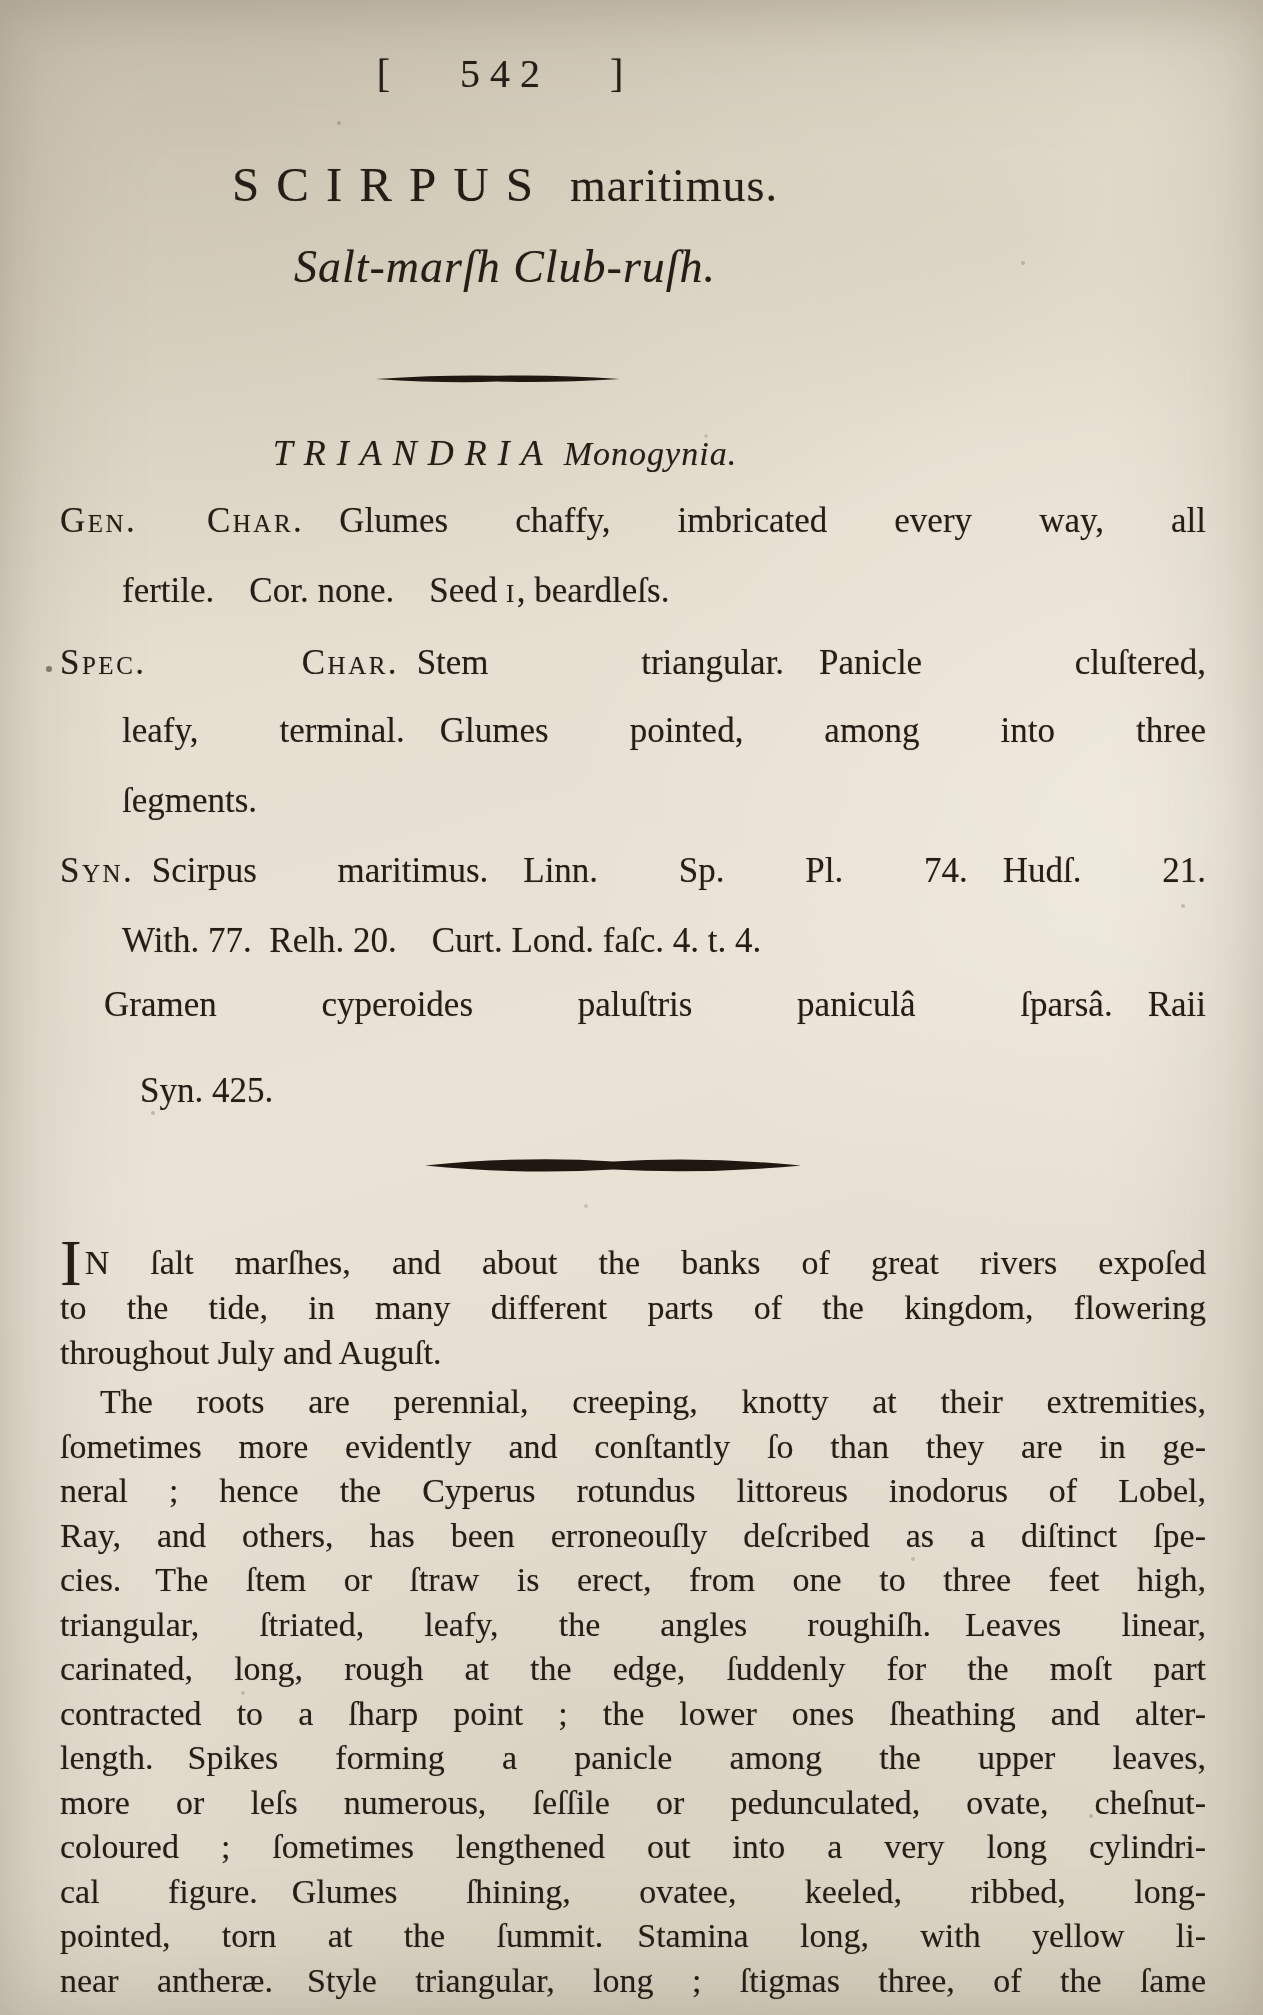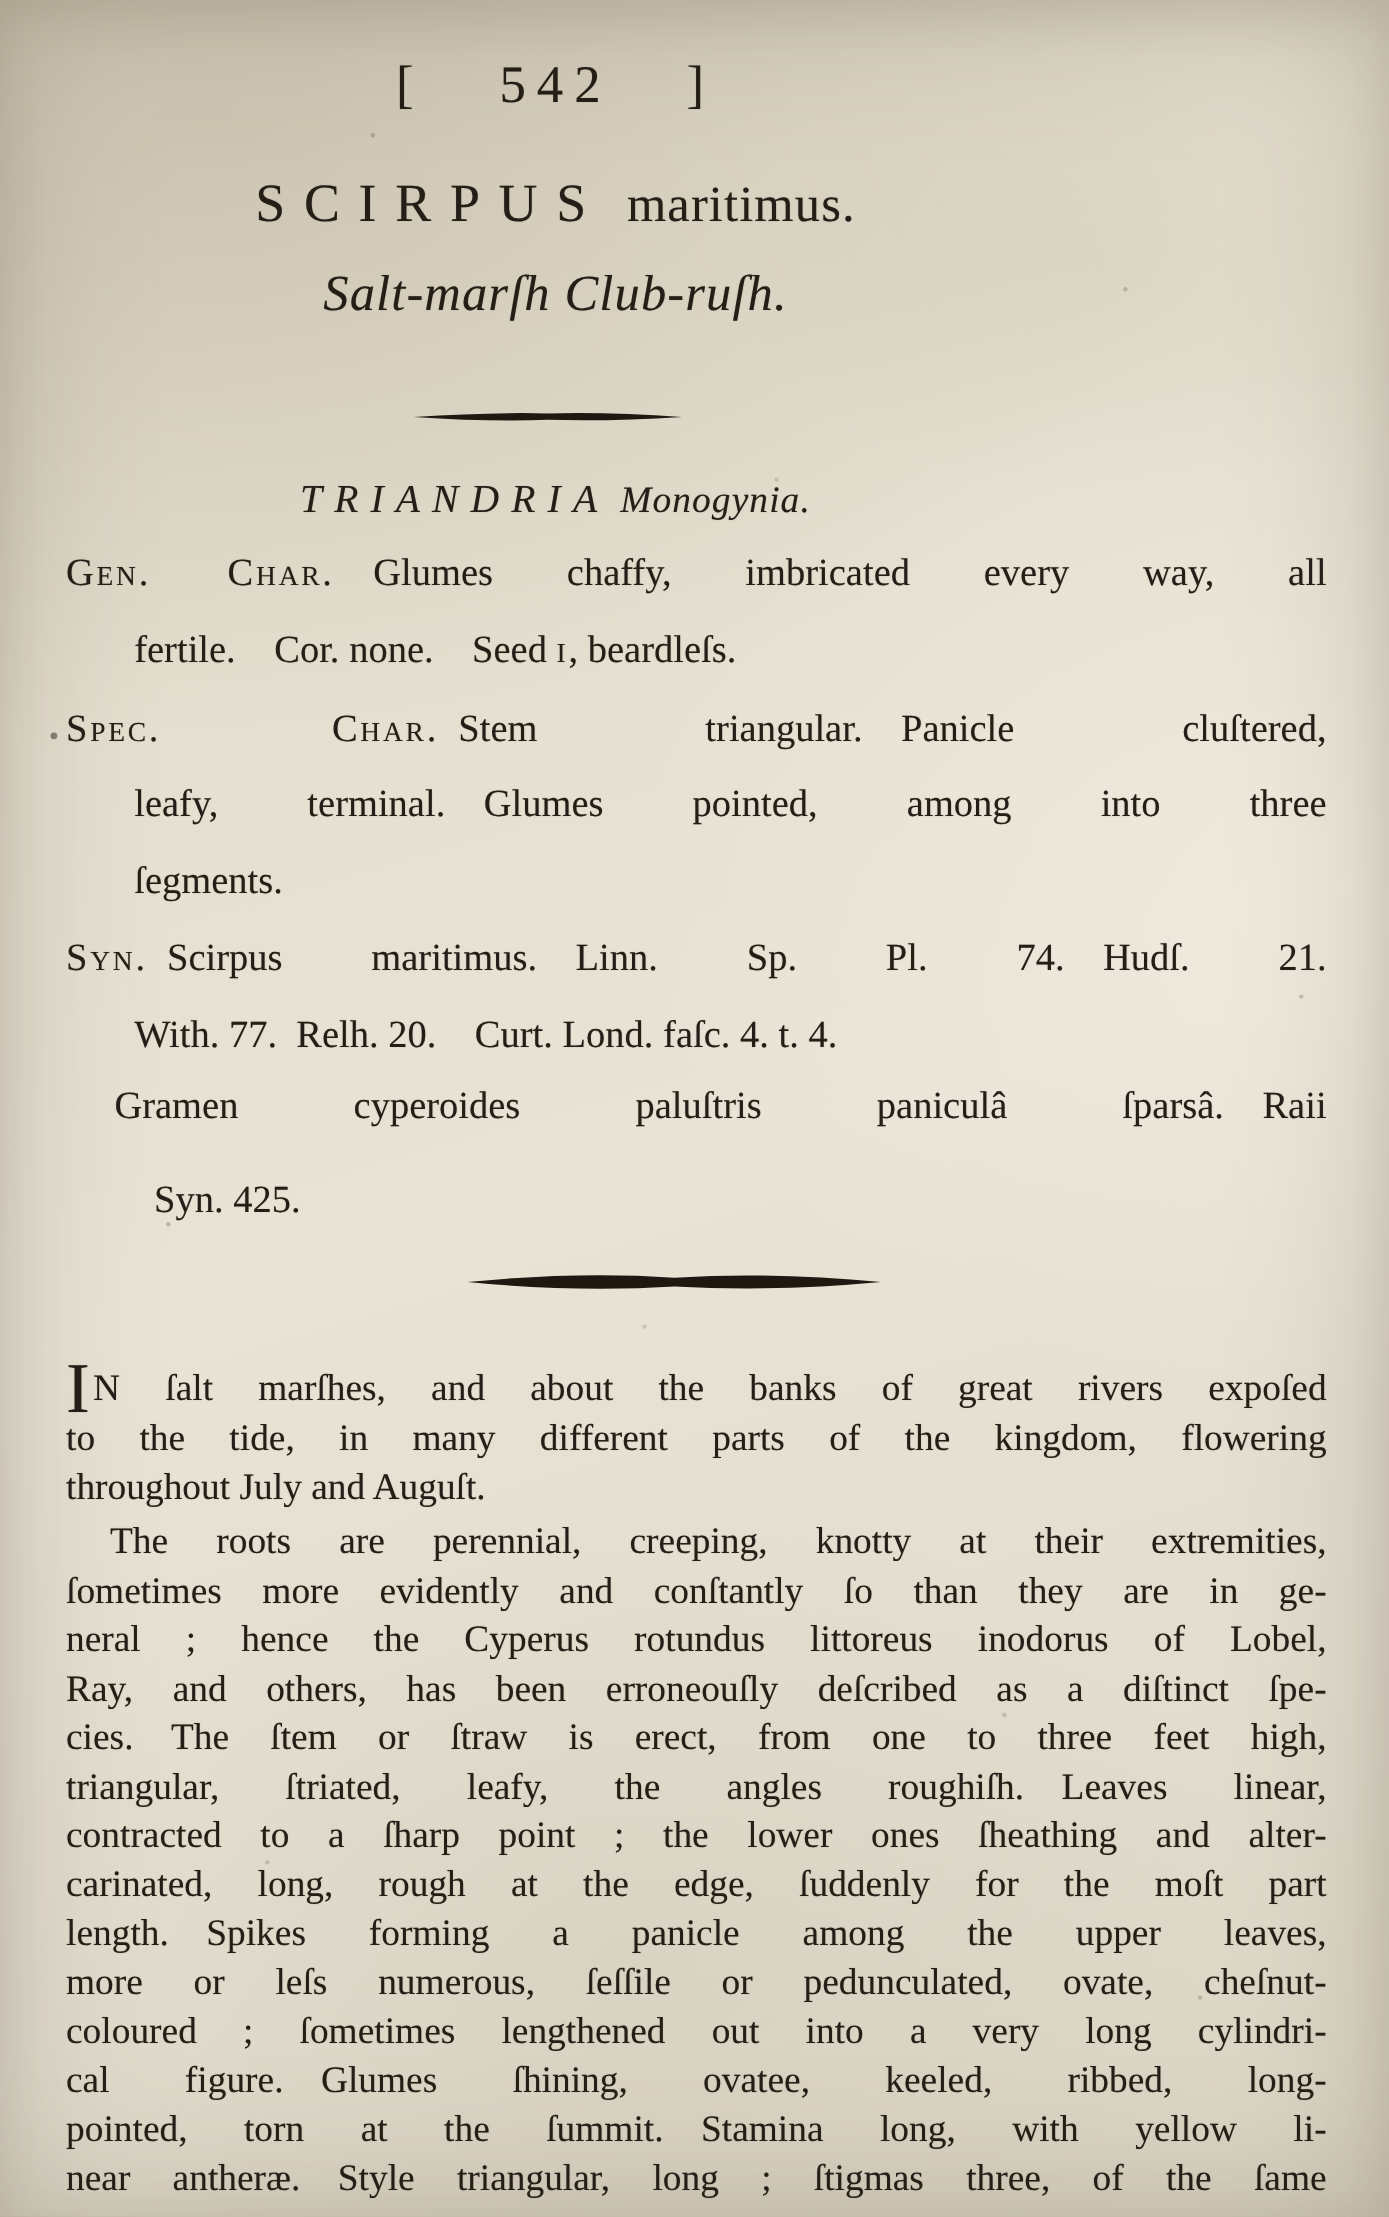--- a/index.html
+++ b/index.html
@@ -28,21 +28,21 @@
       152px 1112px 0 1px rgba(95,82,60,0.32),
       912px 1558px 0 1px rgba(95,82,60,0.25),
       1182px 905px 0 1px rgba(95,82,60,0.28),
       242px 1692px 0 1px rgba(95,82,60,0.25),
       705px 435px 0 1px rgba(110,95,70,0.22),
       585px 1205px 0 1px rgba(110,95,70,0.25),
       1090px 1815px 0 1px rgba(95,82,60,0.28);
   }
   
   .head{position:absolute;left:0;top:0;width:1010px;text-align:center;}
-  .page-number{position:absolute;top:50px;width:100%;font-size:48px;letter-spacing:10px;}
+  .page-number{position:absolute;top:50px;width:100%;font-size:40px;letter-spacing:10px;}
   .title-line{position:absolute;top:156px;width:100%;white-space:nowrap;}
   .genus{font-size:49px;letter-spacing:17px;}
   .species{font-size:46px;margin-left:20px;letter-spacing:1px;}
   .common{position:absolute;top:240px;width:100%;font-size:46px;font-style:italic;letter-spacing:1px;}
   .rule-1{position:absolute;top:374px;left:375px;width:246px;height:10px;}
   .class-line{position:absolute;top:432px;width:100%;white-space:nowrap;}
   .cls{font-size:36px;font-style:italic;letter-spacing:11px;}
   .order{font-size:34px;font-style:italic;margin-left:10px;letter-spacing:1px;text-align:center;}
   
   .sections{position:absolute;left:60px;top:0;width:1146px;font-size:35px;}
@@ -114,22 +114,22 @@
     <div class="bline noj"><span>throughout July and Auguſt.</span></div>
   </div>
 
   <div class="para para2">
     <div class="bline firstind"><span>The roots are perennial, creeping, knotty at their extremities,</span></div>
     <div class="bline"><span>ſometimes more evidently and conſtantly ſo than they are in ge-</span></div>
     <div class="bline"><span>neral ; hence the </span><span class="seg-i">Cyperus rotundus littoreus inodorus</span><span> of Lobel,</span></div>
     <div class="bline"><span>Ray, and others, has been erroneouſly deſcribed as a diſtinct ſpe-</span></div>
     <div class="bline"><span>cies.  The ſtem or ſtraw is erect, from one to three feet high,</span></div>
     <div class="bline"><span>triangular, ſtriated, leafy, the angles roughiſh.  Leaves linear,</span></div>
+    <div class="bline"><span>carinated, long, rough at the edge, ſuddenly for the moſt part</span></div>
     <div class="bline"><span>contracted to a ſharp point ; the lower ones ſheathing and alter-</span></div>
-    <div class="bline"><span>carinated, long, rough at the edge, ſuddenly for the moſt part</span></div>
     <div class="bline"><span>length.  Spikes forming a panicle among the upper leaves,</span></div>
     <div class="bline"><span>more or leſs numerous, ſeſſile or pedunculated, ovate, cheſnut-</span></div>
     <div class="bline"><span>coloured ; ſometimes lengthened out into a very long cylindri-</span></div>
     <div class="bline"><span>cal figure.  Glumes ſhining, ovatee, keeled, ribbed, long-</span></div>
     <div class="bline"><span>pointed, torn at the ſummit.  Stamina long, with yellow li-</span></div>
     <div class="bline"><span>near antheræ.  Style triangular, long ; ſtigmas three, of the ſame</span></div>
   </div>
 </div>
 
 </body></html>

